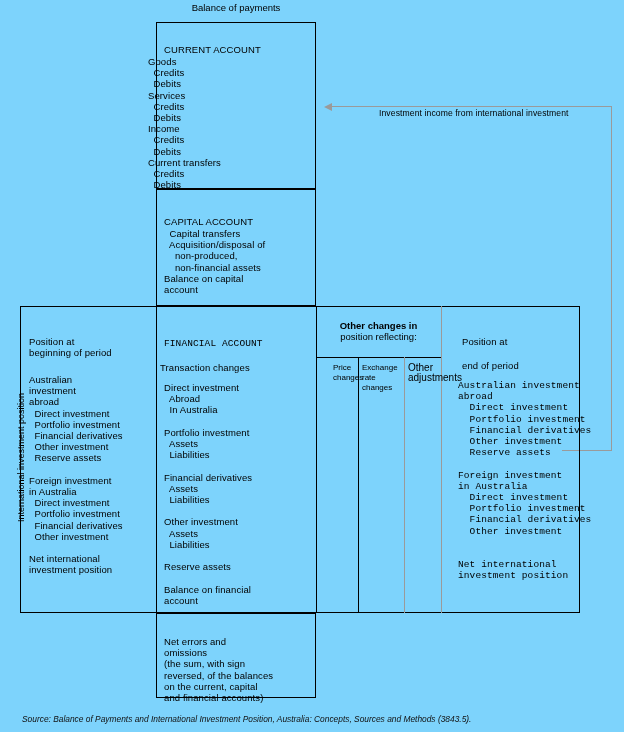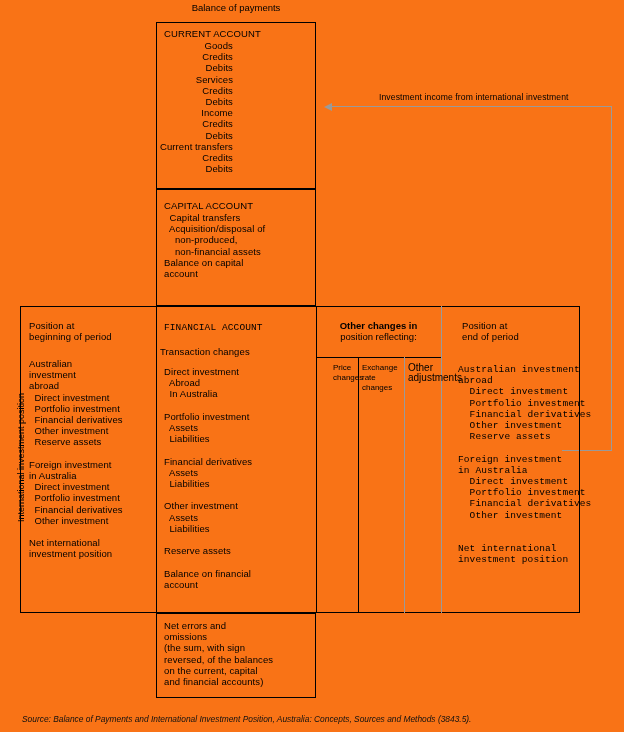--- a/index.html
+++ b/index.html
@@ -9,21 +9,21 @@
   }
   body {
     font-family: "Liberation Sans", sans-serif;
     color: #000000;
   }
   #canvas {
     position: relative;
     width: 624px;
     height: 732px;
     overflow: hidden;
-    background: #f97316;
+    background: #7dd3fc;
   }
   .box {
     position: absolute;
     border: 1px solid #000000;
     box-sizing: border-box;
     background: transparent;
   }
   .vline-gray {
     position: absolute;
     background: #9a9a9a;
@@ -39,20 +39,21 @@
     background: #000000;
     width: 1px;
   }
   .txt {
     position: absolute;
     font-size: 9.5px;
     line-height: 11.2px;
     white-space: pre;
     color: #000;
     letter-spacing: 0.1px;
+    margin-top: 16px;
   }
   .txt-small {
     position: absolute;
     font-size: 8px;
     line-height: 10px;
     white-space: pre;
     color: #000;
   }
   .caption {
     position: absolute;
@@ -85,21 +86,21 @@
 </style>
 </head>
 <body>
 
 <div id="canvas">
 
   <div class="caption" style="left:156px; top:2px; width:160px;">Balance of payments</div>
 
   <div class="box" style="left:156px; top:22px; width:160px; height:167px;"></div>
   <div class="txt" style="left:164px; top:28px;">CURRENT ACCOUNT</div>
-  <div class="txt" style="left:160px; top:40px;text-align:right;">Goods
+  <div class="txt" style="left:148px; top:40px;">Goods
   Credits
   Debits
 Services
   Credits
   Debits
 Income
   Credits
   Debits
 Current transfers
   Credits
@@ -182,21 +183,21 @@
 
   <div class="txt-small" style="left:321px; top:363px;margin-left:12px;">Price
 changes</div>
   <div class="txt-small" style="left:362px; top:363px;">Exchange
 rate
 changes</div>
   <div class="txt-small" style="left:408px; top:363px; font-size:10px; line-height:9.5px;">Other
 adjustments</div>
 
   <div class="txt" style="left:462px; top:320px;">Position at</div>
-  <div class="txt" style="left:462px; top:331px;">end of period</div>
+  <div class="txt" style="left:462px; top:344px;">end of period</div>
   <div class="txt" style="left:458px; top:364px;font-family:Liberation Mono, monospace;">Australian investment
 abroad
   Direct investment
   Portfolio investment
   Financial derivatives
   Other investment
   Reserve assets
 
 Foreign investment
 in Australia

